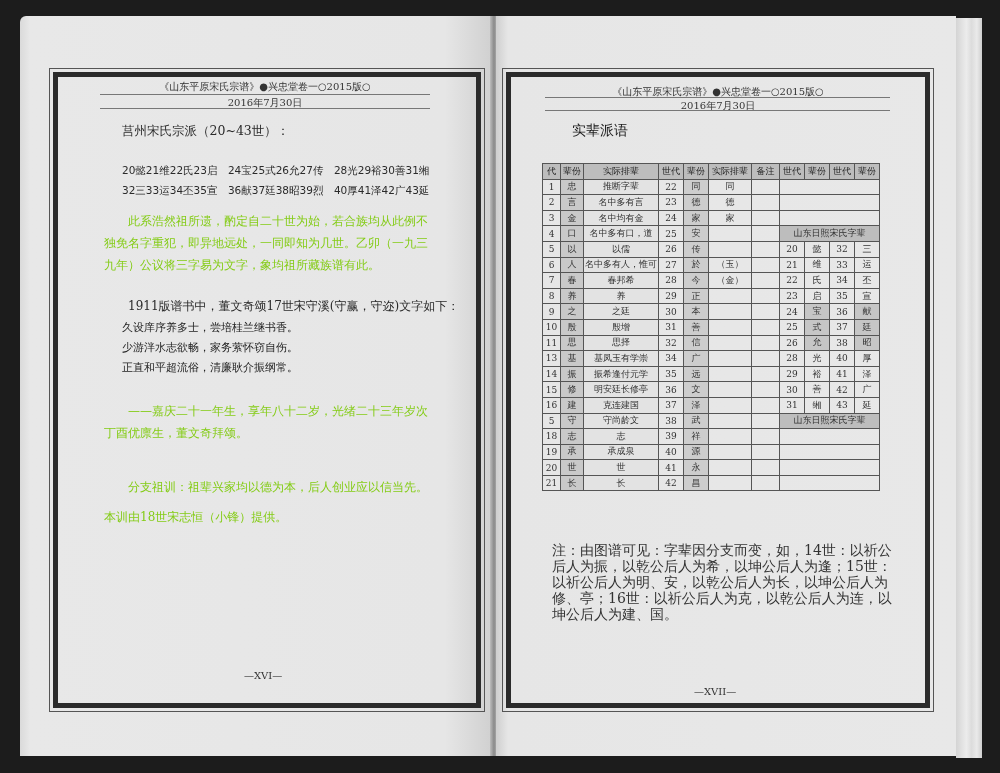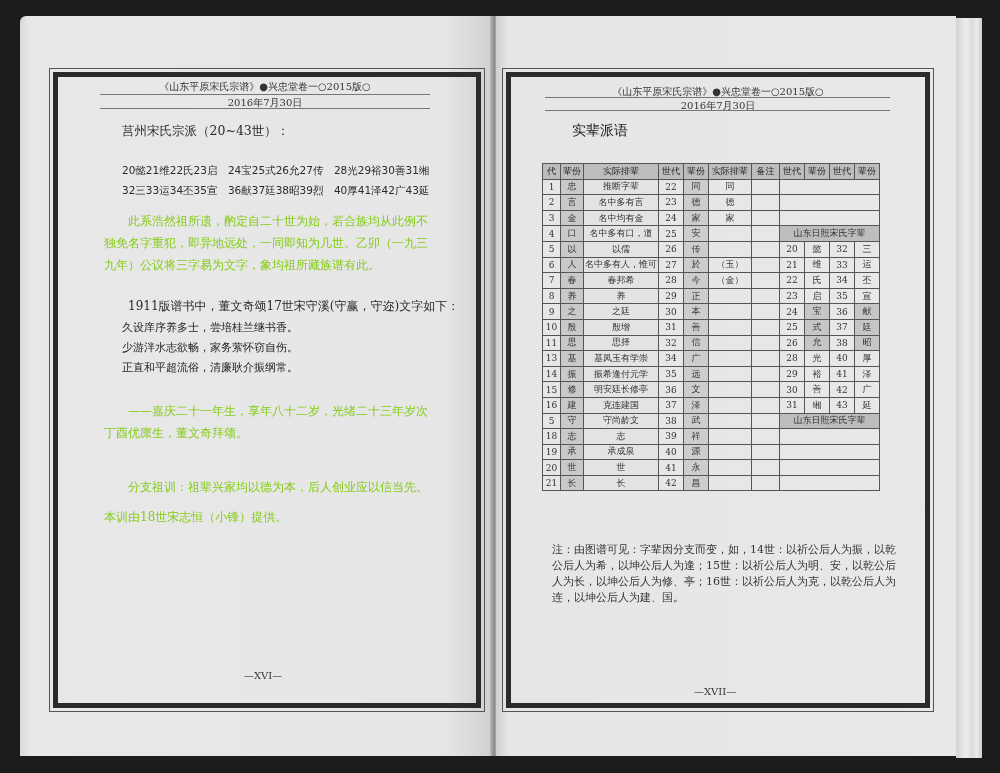--- a/index.html
+++ b/index.html
@@ -25,21 +25,21 @@
   .c-dai{width:17px;}
   .c-bf{width:22px;background:#c9c9c9;}
   .c-sj{width:74px;background:#e3e3e3;}
   .c-sd{width:24px;}
   .c-bf2{width:24px;background:#cdcdcd;}
   .c-sj2{width:42px;}
   .c-bz{width:27px;}
   .c-r{width:24px;}
   .c-rs{background:#c6c6c6;}
   .sub-hdr{background:#bdbdbd !important;}
-  .note{position:absolute;left:552px;top:542px;width:346px;font-size:11px;line-height:16px;color:#333;}
+  .note{position:absolute;left:552px;top:542px;width:346px;font-size:14px;line-height:16px;color:#333;}
 </style>
 </head>
 <body>
 
 <div id="left-page" class="page"></div>
 <div id="spine"></div>
 <div id="right-page" class="page"></div>
 <div id="page-edge"></div>
 
 <div id="left-frame" class="frame"></div>

